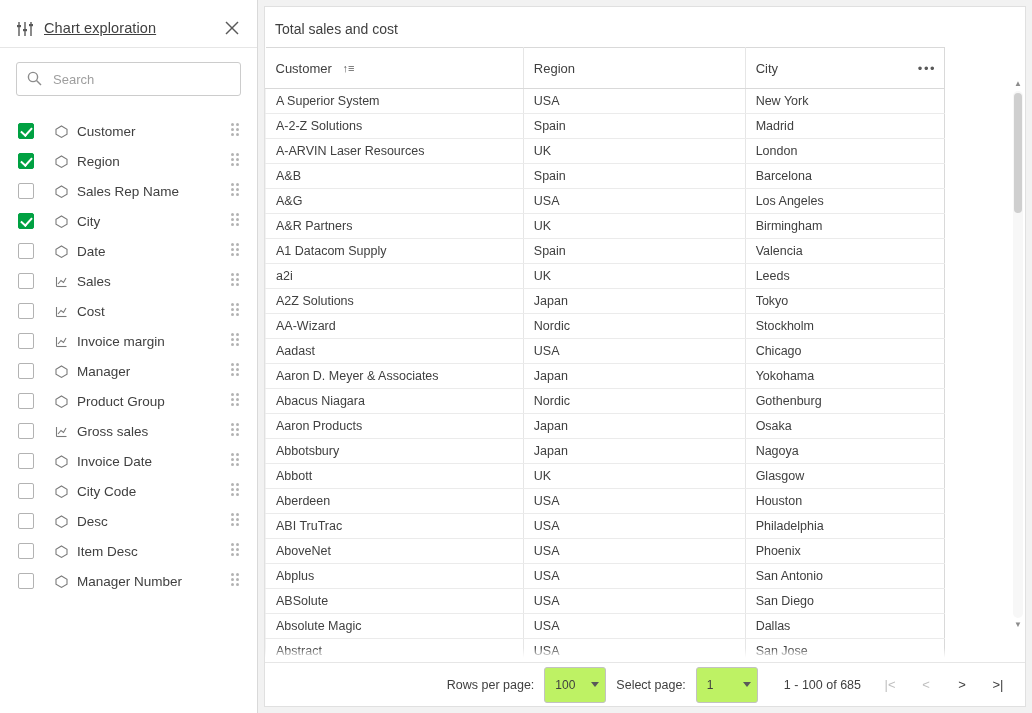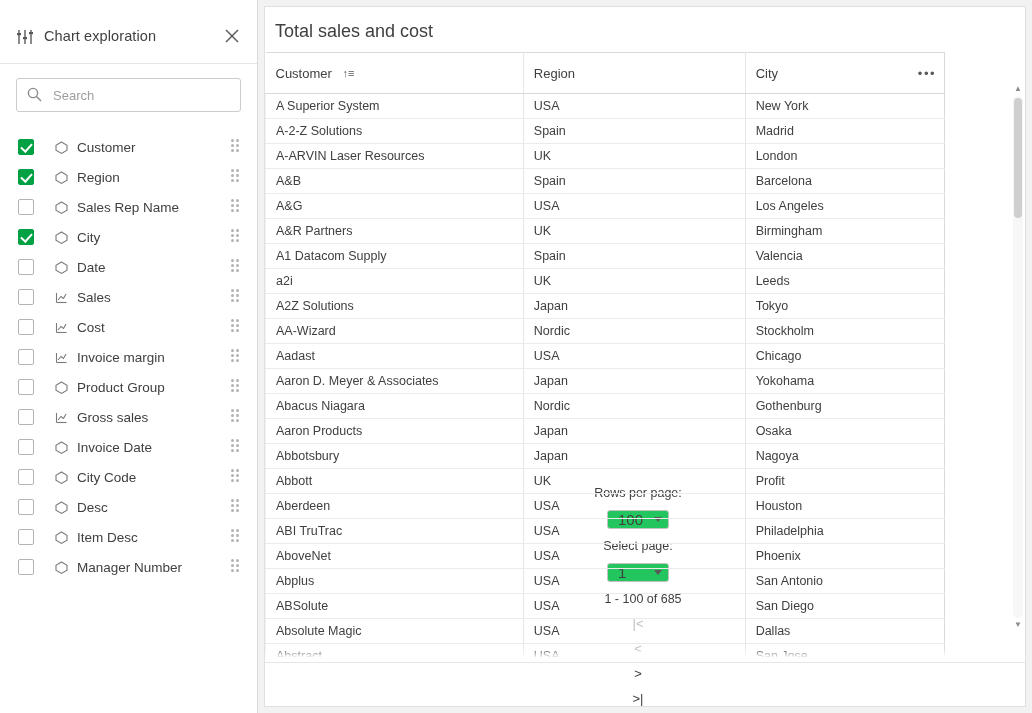--- a/index.html
+++ b/index.html
@@ -23,25 +23,26 @@
   .panel {
     width: 258px;
     height: 713px;
     background: #ffffff;
     border-right: 1px solid #d9d9d9;
     display: flex;
     flex-direction: column;
     position: relative;
   }
   .panel-header {
-    height: 64px;
+    height: 48px;
     display: flex;
     align-items: center;
     padding: 8px 14px 0 16px;
     border-bottom: 1px solid #e6e6e6;
+    text-decoration: underline;
   }
   .panel-header .hdr-icon {
     width: 18px; height: 18px;
     margin-right: 10px;
     display: flex; align-items: flex-end; justify-content: space-between;
     color: #595959;
   }
   .panel-title {
     font-size: 14.5px;
     color: #404040;
@@ -161,21 +162,21 @@
   .card {
     position: absolute;
     left: 6px; top: 6px;
     right: 6px; bottom: 6px;
     background: #ffffff;
     border: 1px solid #e0e0e0;
     display: flex;
     flex-direction: column;
   }
   .card-title {
-    font-size: 18px;
+    font-size: 14px;
     color: #404040;
     padding: 14px 16px 10px 10px;
     font-weight: normal;
   }
   .table-area {
     flex: 1;
     position: relative;
     overflow: hidden;
   }
   table.grid {
@@ -266,35 +267,34 @@
     height: 44px;
     border-top: 1px solid #e6e6e6;
     display: flex;
     align-items: center;
     justify-content: flex-end;
     padding-right: 14px;
     gap: 10px;
     font-size: 12.5px;
     color: #404040;
     background: #fff;
-    flex-direction: column;
   }
   .footer .lbl { color: #404040; }
   .sel {
     height: 36px;
     border: 1px solid #c2c2c2;
     border-radius: 3px;
-    background: #22c55e;
+    background: #bef264;
     display: flex;
     align-items: center;
     padding: 0 6px 0 10px;
     min-width: 62px;
     justify-content: space-between;
     cursor: pointer;
-    font-size: 15px;
+    font-size: 12px;
   }
   .sel .cv { margin-right: 8px; }
   .sel .caret {
     width: 0; height: 0;
     border-left: 4px solid transparent;
     border-right: 4px solid transparent;
     border-top: 5px solid #595959;
   }
   .range {
     margin: 0 6px 0 16px;
@@ -506,20 +506,37 @@
         <span class="grip">
             <i></i>
             <i></i>
             <i></i>
             <i></i>
             <i></i>
             <i></i>
           </span>
       </div>
 
+      <div class="field-row">
+        <span class="cb"></span>
+        <span class="ftype">
+          <svg width="13" height="13" viewBox="0 0 13 13">
+              <path d="M6.5 1 12 4.2v5L6.5 12.4 1 9.2v-5z" fill="none" stroke="#7a7a7a" stroke-width="1.1"></path>
+            </svg>
+        </span>
+        <span class="fname">Manager</span>
+        <span class="grip">
+            <i></i>
+            <i></i>
+            <i></i>
+            <i></i>
+            <i></i>
+            <i></i>
+          </span>
+      </div>
 
       <div class="field-row">
         <span class="cb"></span>
         <span class="ftype">
           <svg width="13" height="13" viewBox="0 0 13 13">
               <path d="M6.5 1 12 4.2v5L6.5 12.4 1 9.2v-5z" fill="none" stroke="#7a7a7a" stroke-width="1.1"></path>
             </svg>
         </span>
         <span class="fname">Product Group</span>
         <span class="grip">
@@ -746,21 +763,21 @@
                 <td>Osaka</td>
               </tr>
             <tr>
                 <td>Abbotsbury</td>
                 <td>Japan</td>
                 <td>Nagoya</td>
               </tr>
             <tr>
                 <td>Abbott</td>
                 <td>UK</td>
-                <td>Profit</td>
+                <td>Glasgow</td>
               </tr>
             <tr>
                 <td>Aberdeen</td>
                 <td>USA</td>
                 <td>Houston</td>
               </tr>
             <tr>
                 <td>ABI TruTrac</td>
                 <td>USA</td>
                 <td>Philadelphia</td>

